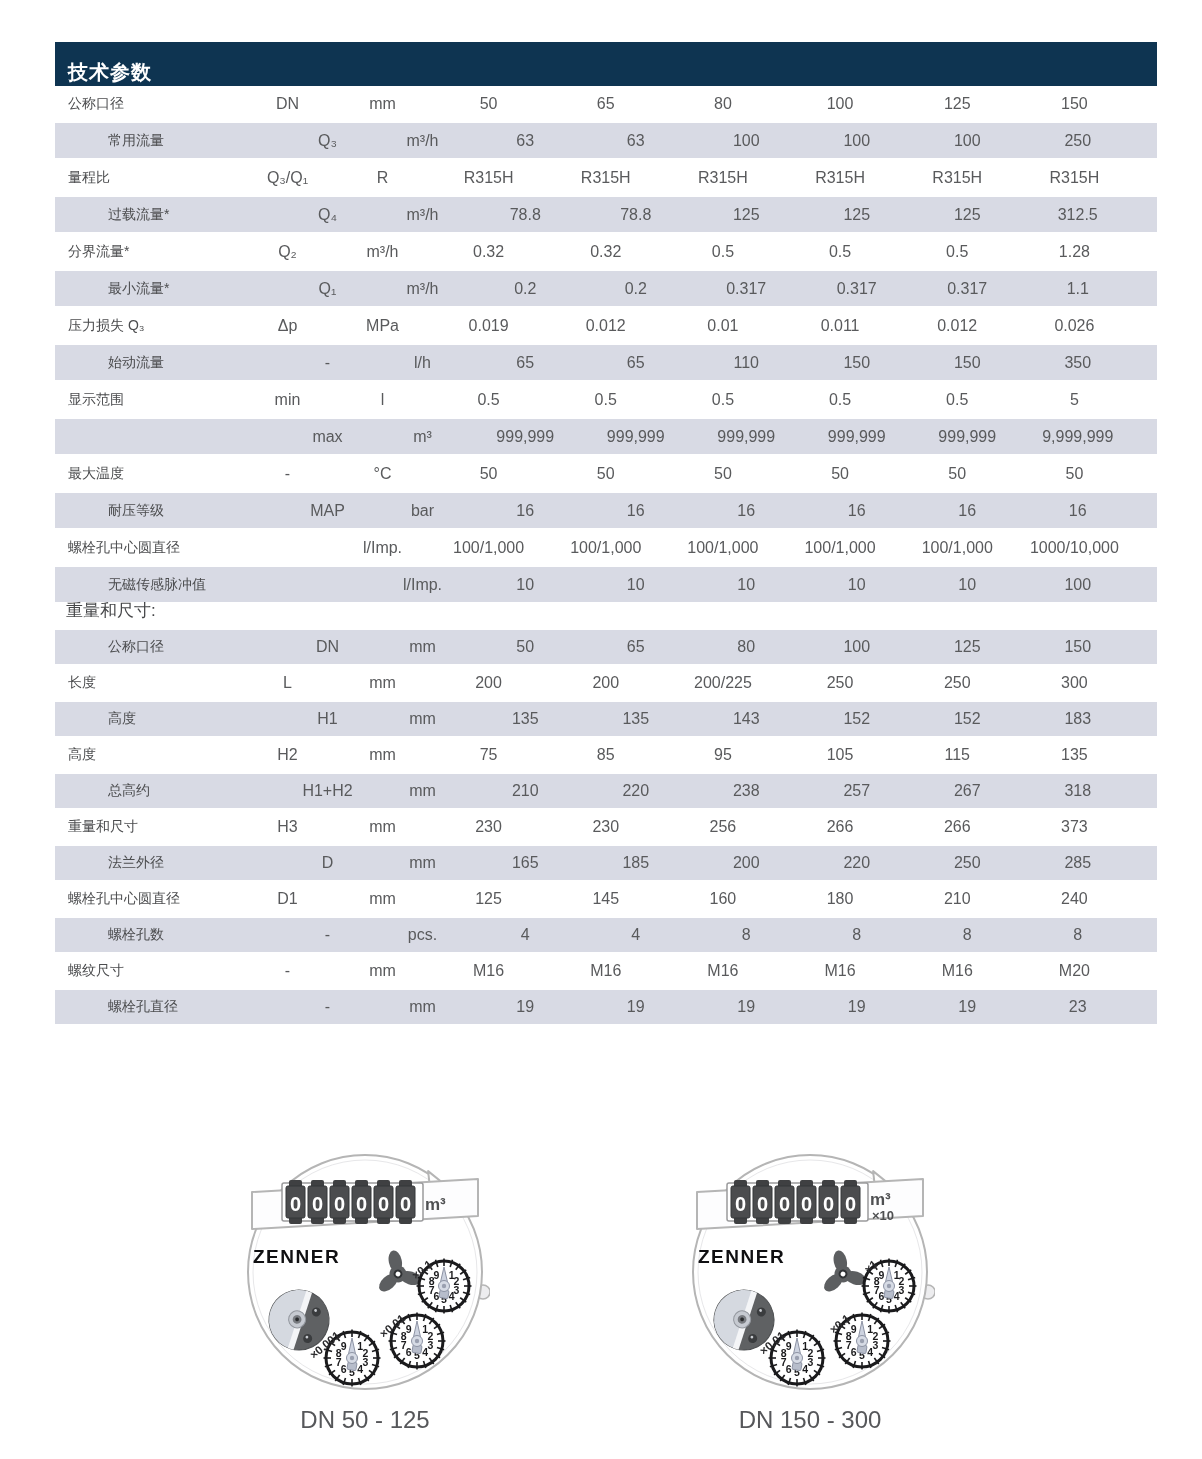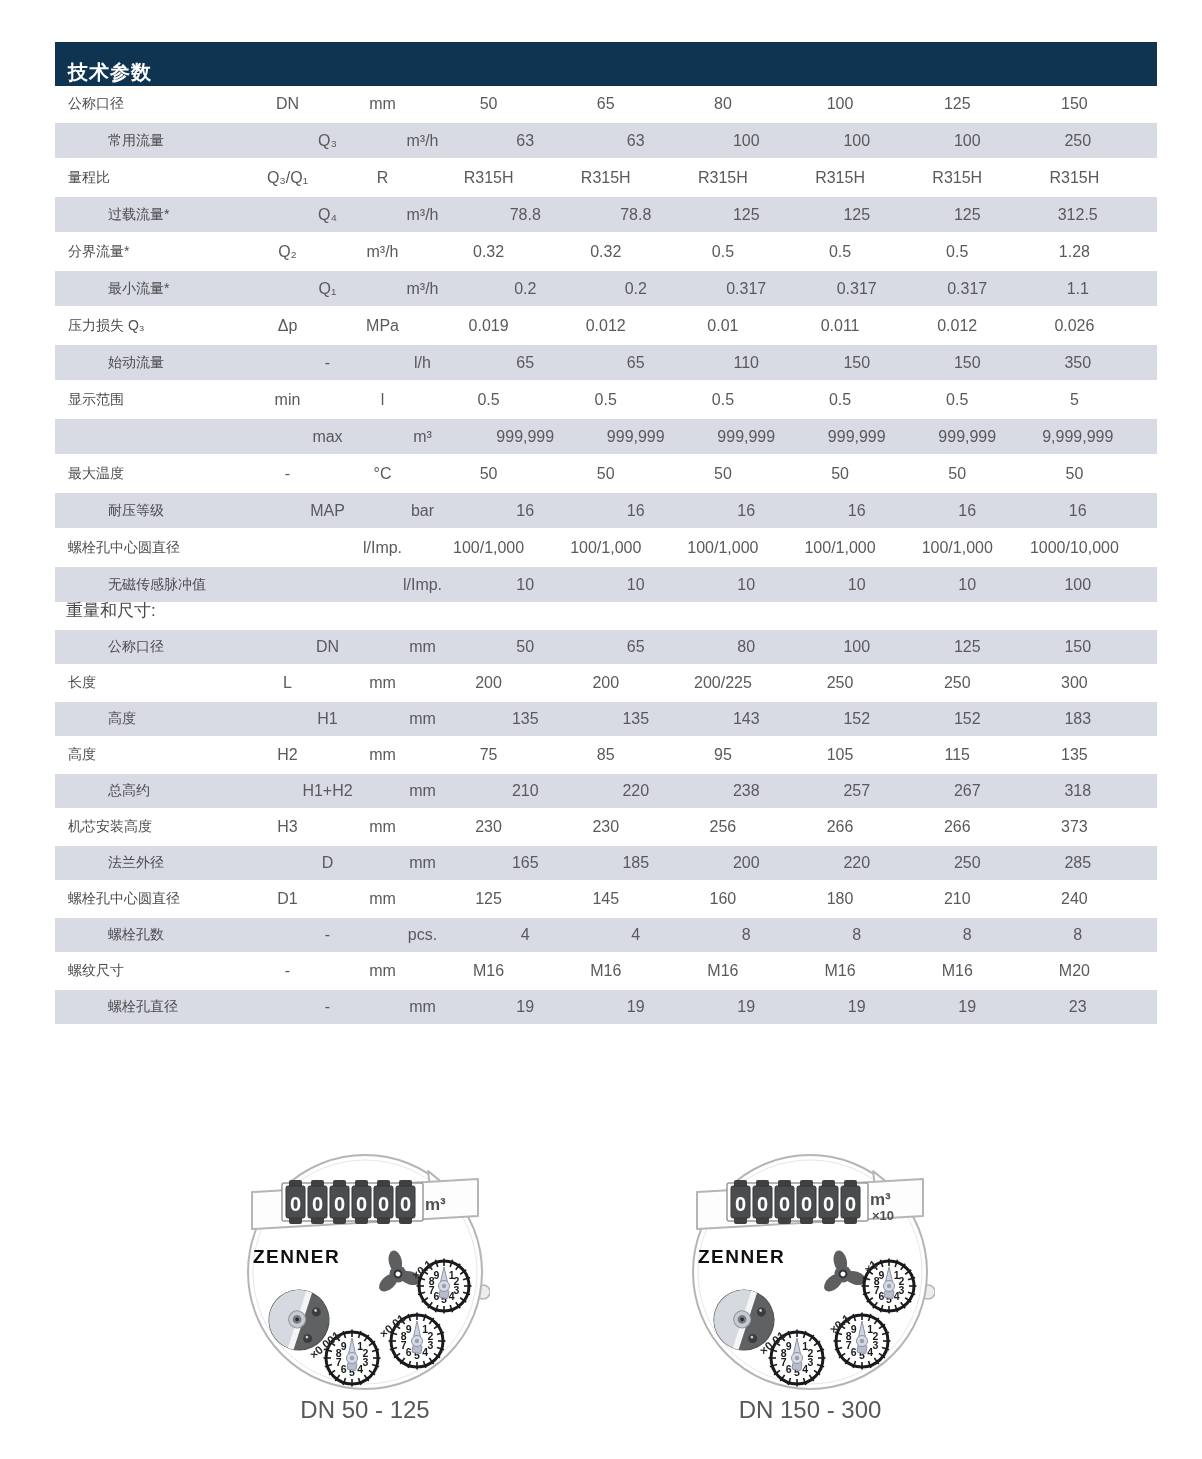--- a/index.html
+++ b/index.html
@@ -17,21 +17,21 @@
   #dim-table .t-row{height:36px;}
   .t-row.shade{background:#d8dae4;padding-left:40px;}
   .c-label{padding-left:13px;font-size:14px;color:#4b4c4e;white-space:nowrap;}
   .c-sym,.c-unit,.c-val{text-align:center;font-size:16px;color:#595a5c;white-space:nowrap;}
   .subhead{position:absolute;left:66px;top:599px;font-size:17px;color:#454648;}
   .footnote{position:absolute;left:55px;top:1074px;font-size:15px;color:#525355;}
   figure{margin:0;position:absolute;width:250px;}
   #fig-left{left:240px;top:1150px;}
   #fig-right{left:685px;top:1150px;}
   figure svg{display:block;width:250px;height:246px;}
-  figcaption{margin-top:0;text-align:center;font-size:24px;color:#56575a;}
+  figcaption{margin-top:10px;text-align:center;font-size:24px;color:#56575a;}
 </style>
 </head>
 <body>
 
 <div class="page">
 
   <div class="titlebar">
     <span>技术参数</span>
   </div>
 
@@ -244,21 +244,21 @@
         <div class="t-cell c-sym">H1+H2</div>
         <div class="t-cell c-unit">mm</div>
         <div class="t-cell c-val">210</div>
         <div class="t-cell c-val">220</div>
         <div class="t-cell c-val">238</div>
         <div class="t-cell c-val">257</div>
         <div class="t-cell c-val">267</div>
         <div class="t-cell c-val">318</div>
       </div>
       <div class="t-row">
-        <div class="t-cell c-label">机芯安装高度</div>
+        <div class="t-cell c-label">重量和尺寸</div>
         <div class="t-cell c-sym">H3</div>
         <div class="t-cell c-unit">mm</div>
         <div class="t-cell c-val">230</div>
         <div class="t-cell c-val">230</div>
         <div class="t-cell c-val">256</div>
         <div class="t-cell c-val">266</div>
         <div class="t-cell c-val">266</div>
         <div class="t-cell c-val">373</div>
       </div>
       <div class="t-row shade">

